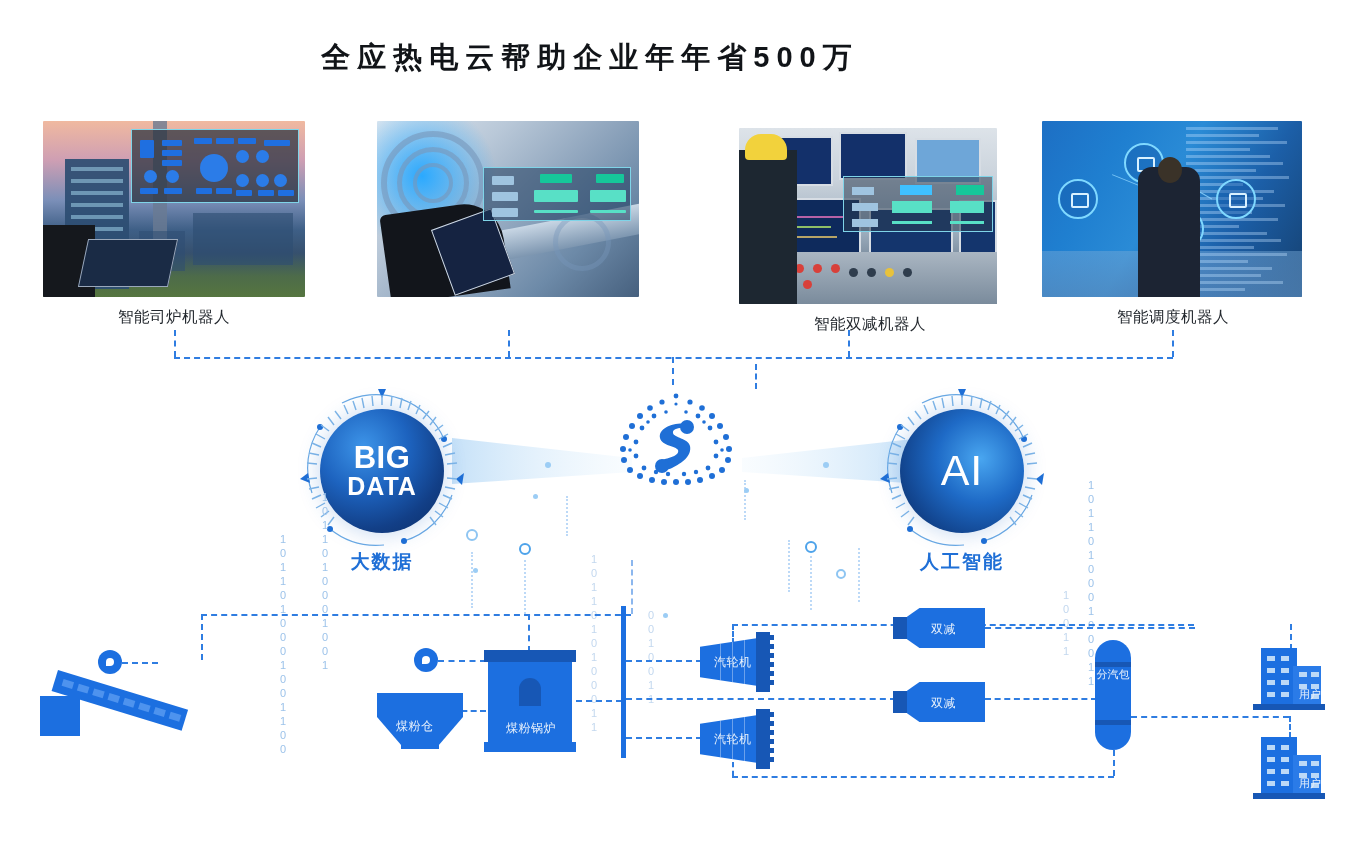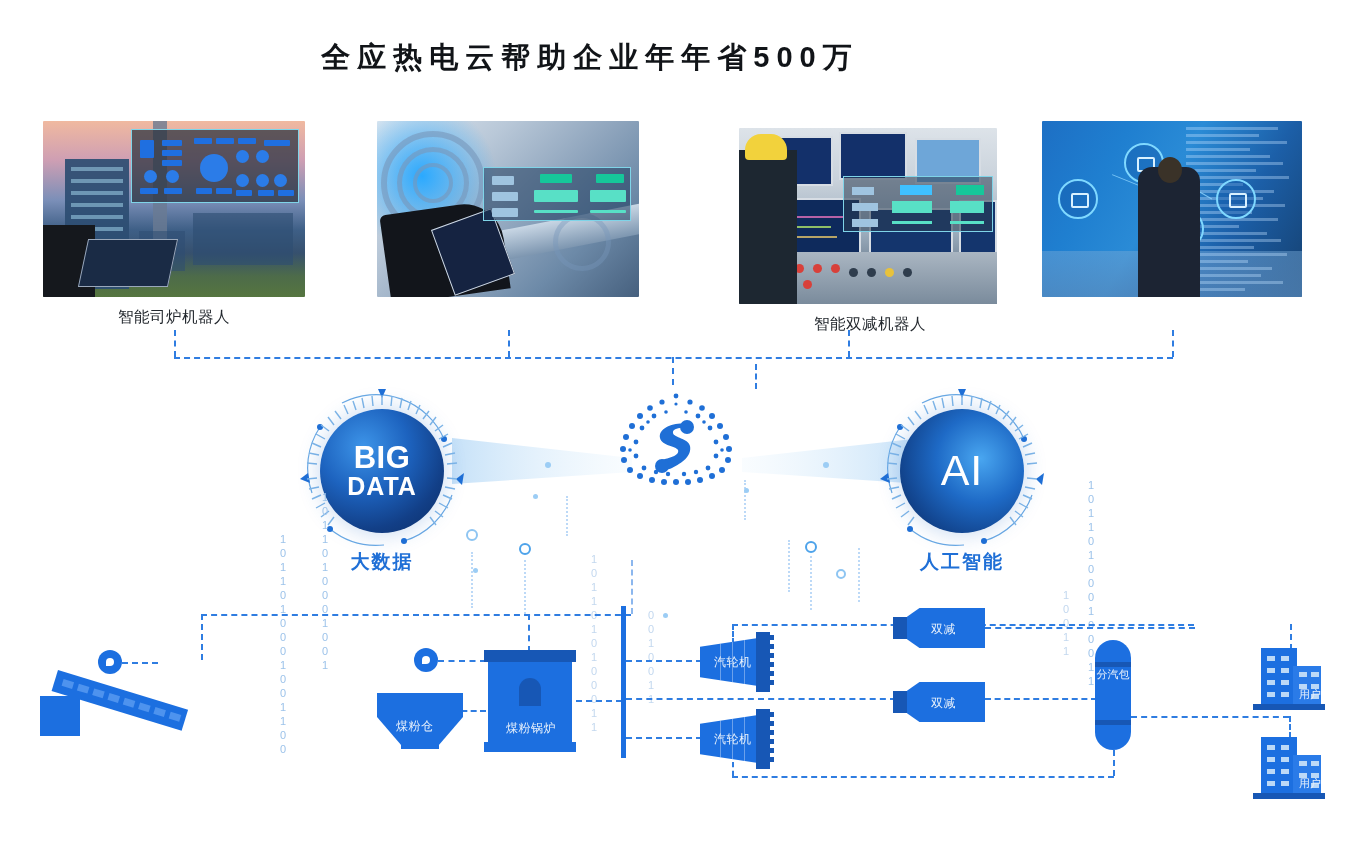--- a/index.html
+++ b/index.html
@@ -567,20 +567,21 @@
       </div>
       <div class="link" style="left:68px;top:64px;width:58px;transform:rotate(22deg);"></div>
       <div class="link" style="left:112px;top:62px;width:62px;transform:rotate(30deg);"></div>
       <div class="icon-node" style="left:82px;top:22px;width:40px;height:40px;"></div>
       <div class="icon-node" style="left:16px;top:58px;width:40px;height:40px;"></div>
       <div class="icon-node" style="left:122px;top:88px;width:40px;height:40px;"></div>
       <div class="icon-node" style="left:174px;top:58px;width:40px;height:40px;"></div>
       <div class="man"></div>
       <div class="head"></div>
     </div>
+    <div class="caption">智能调度机器人</div>
   </div>
 
   <div class="bus">
     <div class="v-dash" style="left:174px;top:330px;height:27px;"></div>
     <div class="v-dash" style="left:508px;top:330px;height:27px;"></div>
     <div class="v-dash" style="left:848px;top:330px;height:27px;"></div>
     <div class="v-dash" style="left:1172px;top:330px;height:27px;"></div>
     <div class="h-dash" style="left:174px;top:357px;width:999px;"></div>
     <div class="v-dash" style="left:672px;top:357px;height:28px;"></div>
     <div class="v-dash" style="left:755px;top:364px;height:25px;"></div>

